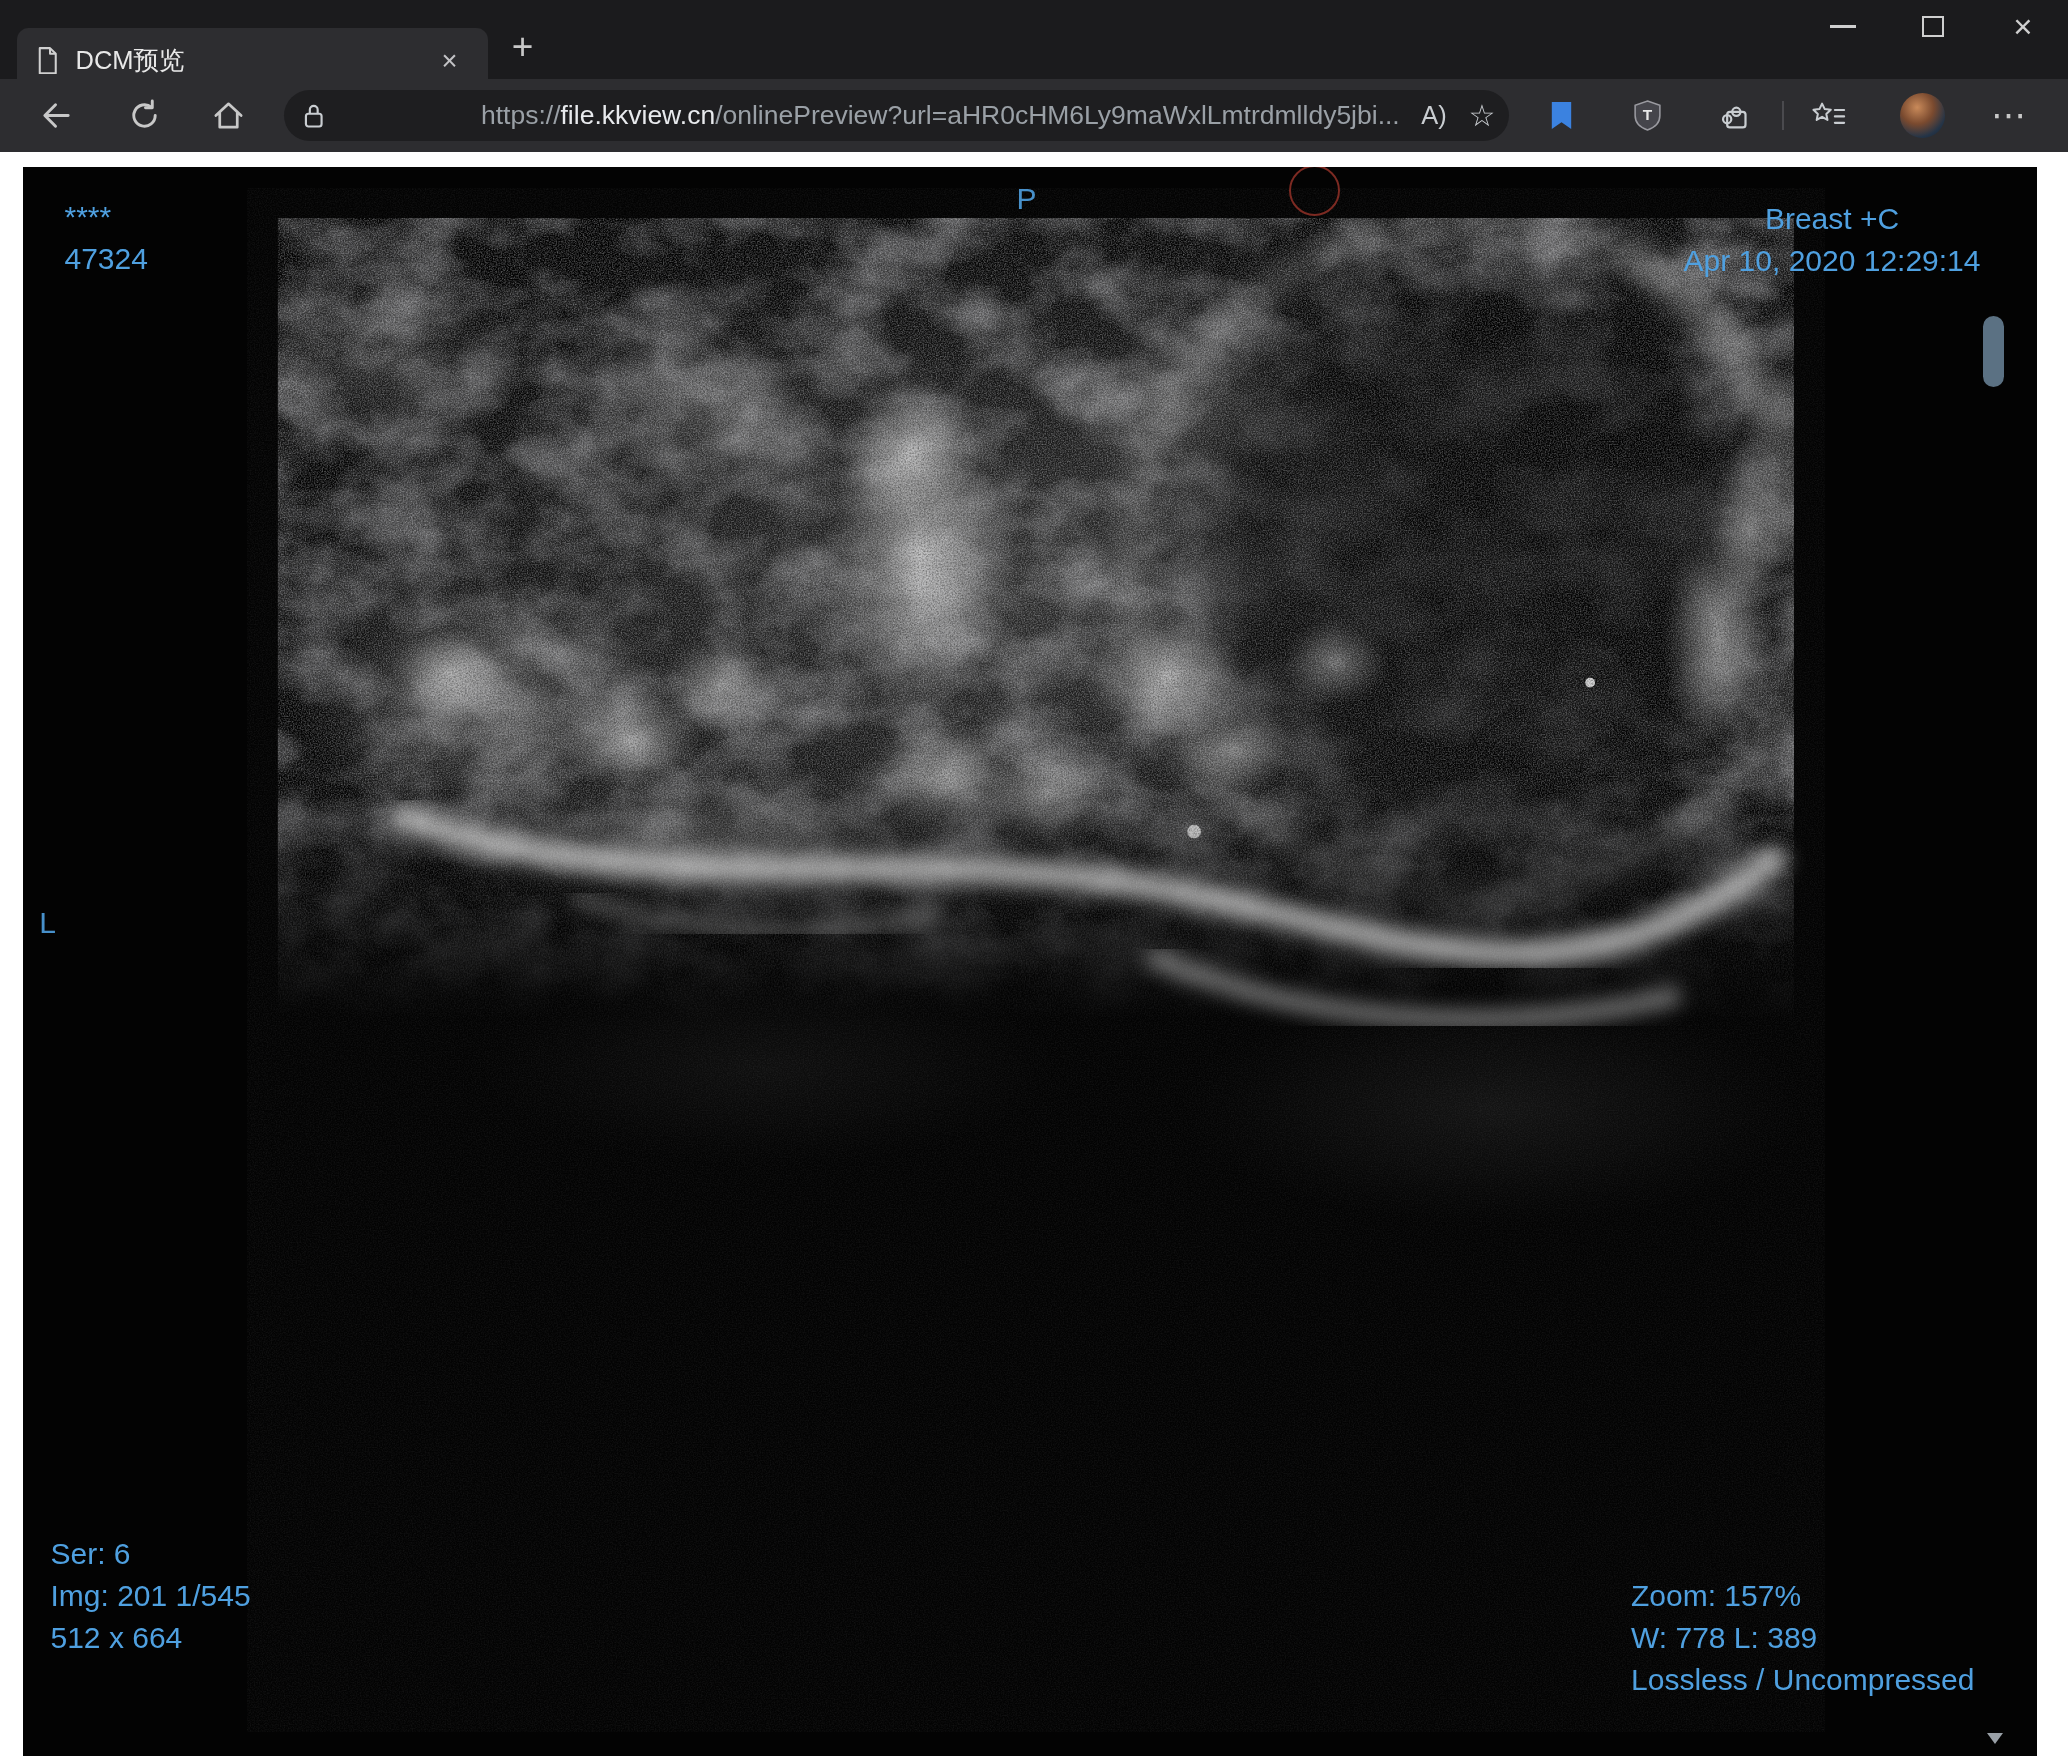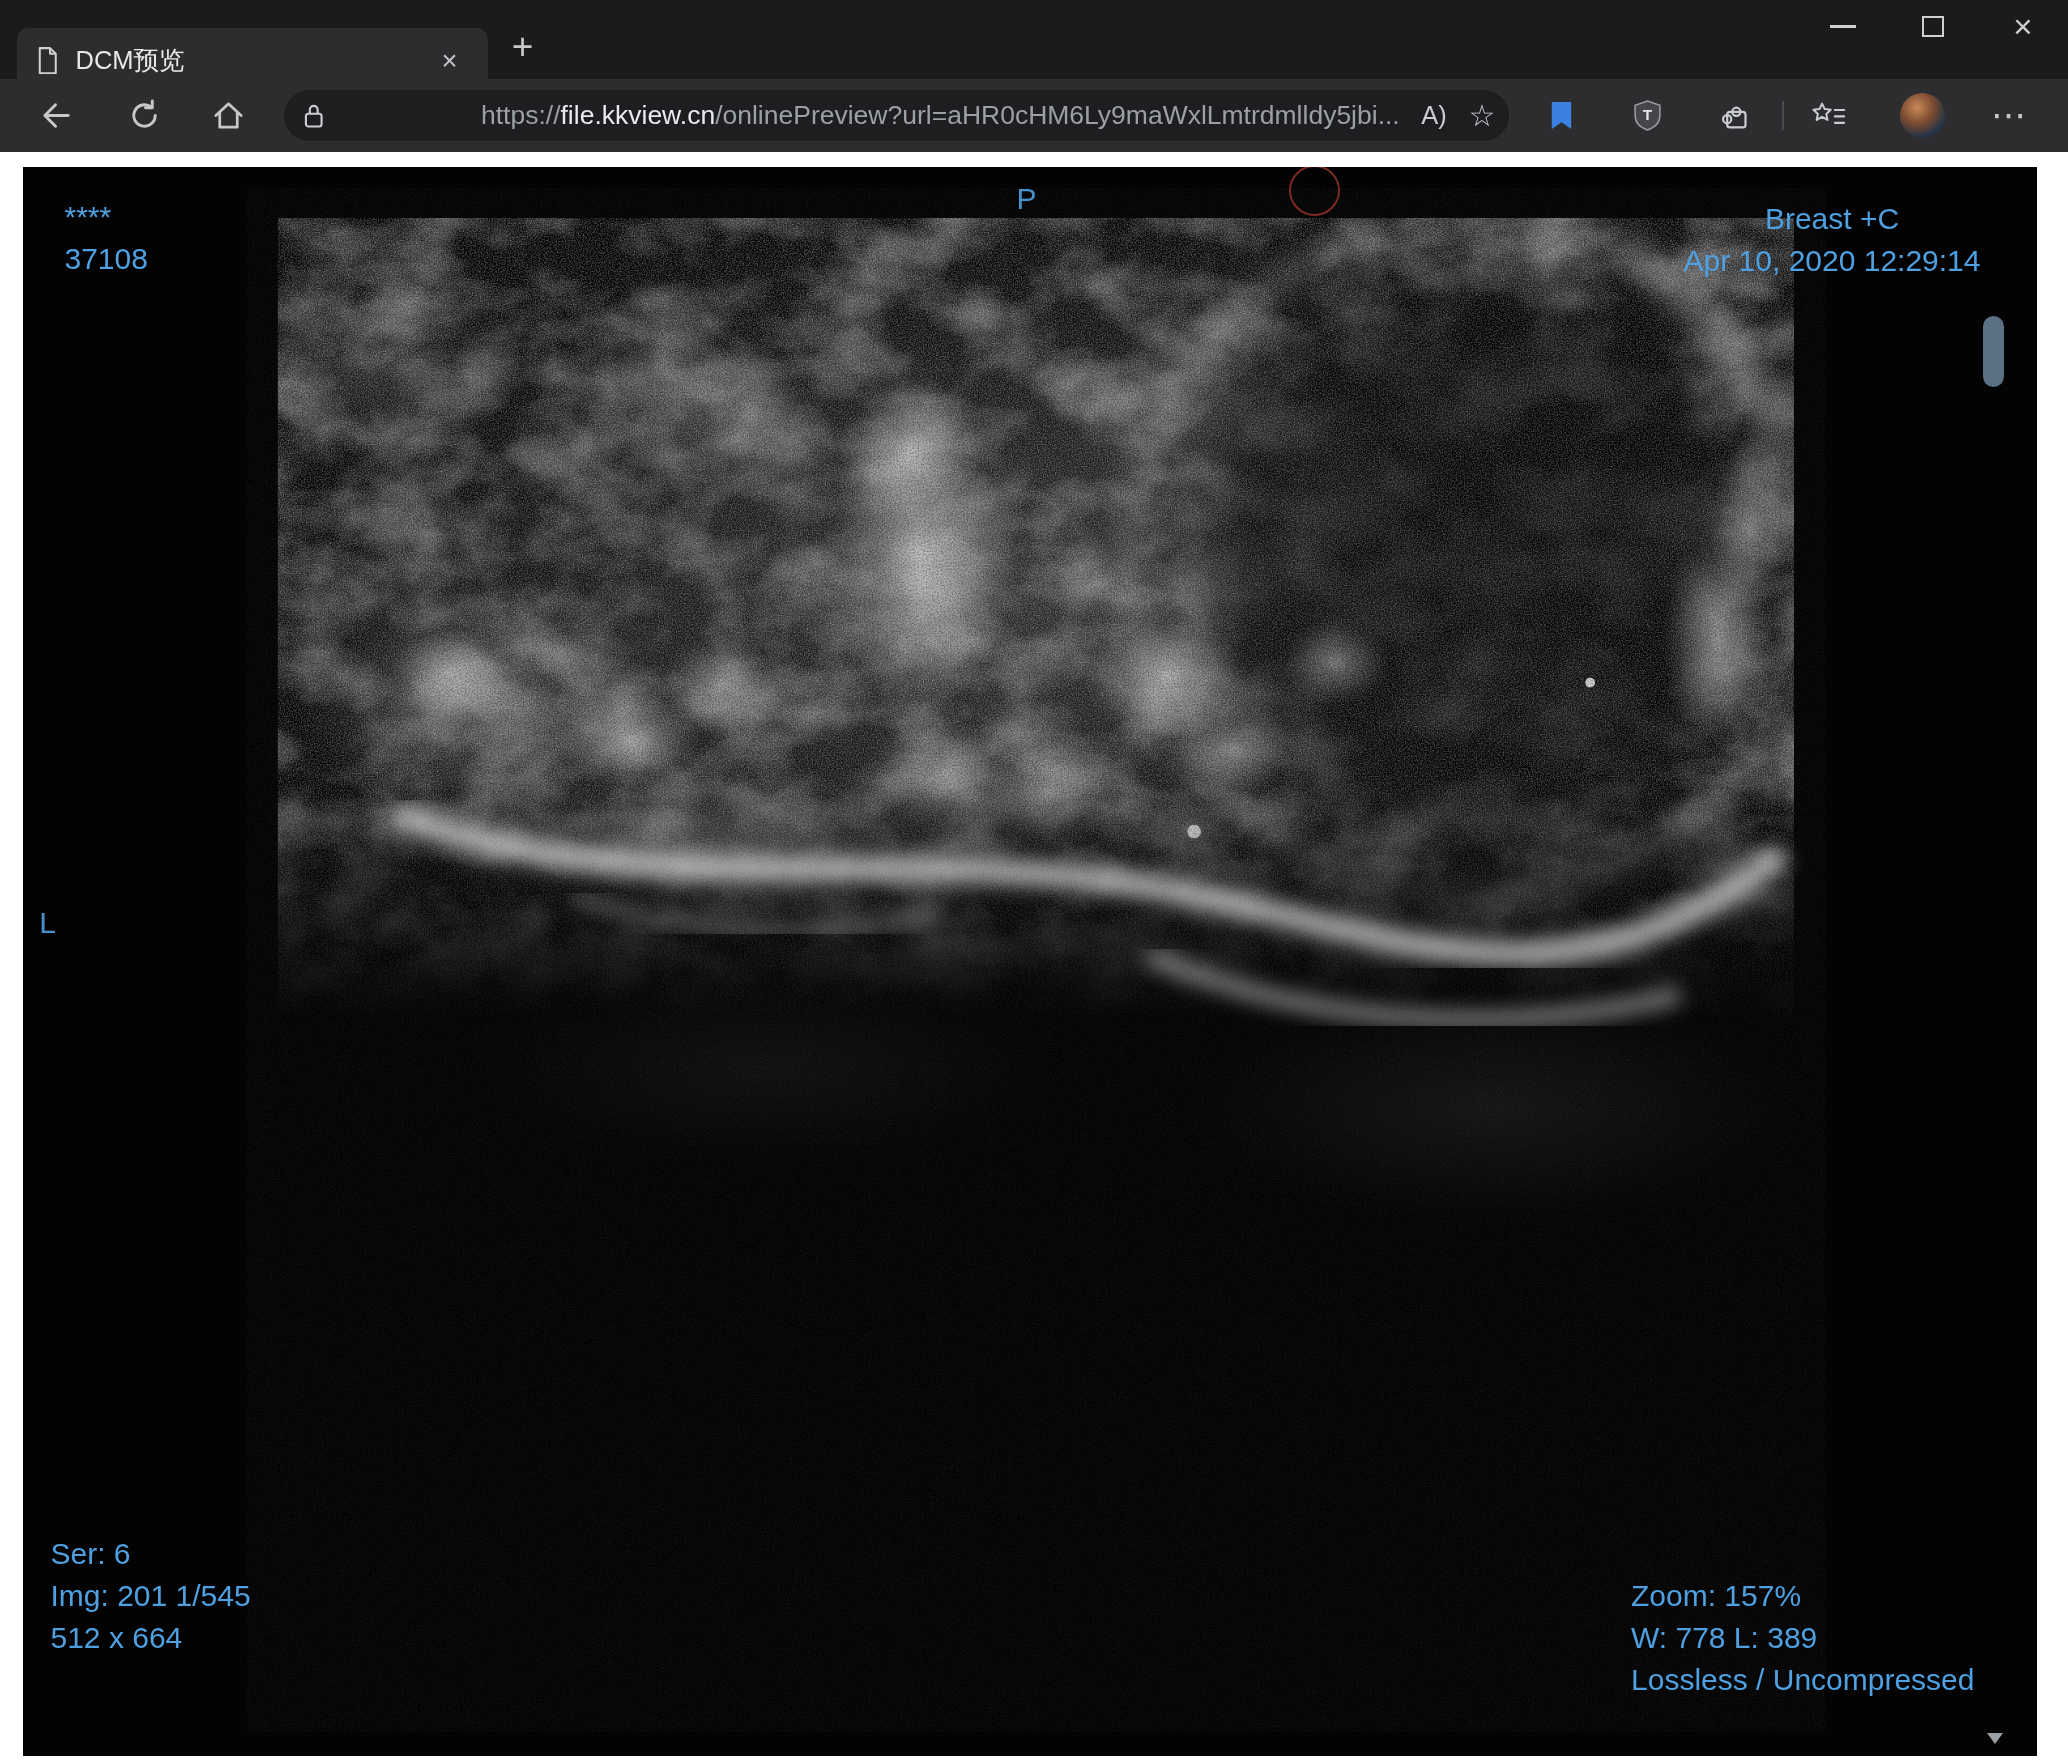--- a/index.html
+++ b/index.html
@@ -249,21 +249,21 @@
         <path d="M 380 660 C 600 745 860 700 1080 725 C 1255 742 1355 795 1505 802 C 1625 805 1705 770 1795 700" fill="none" stroke="#dddddd" stroke-width="26" opacity="0.70" filter="url(#fBlur10)"></path>
         <path d="M 1150 805 C 1310 875 1510 888 1690 845" fill="none" stroke="#cccccc" stroke-width="18" opacity="0.55" filter="url(#fBlur10)"></path>
         <path d="M 560 745 C 705 792 825 782 935 762" fill="none" stroke="#bbbbbb" stroke-width="14" opacity="0.40" filter="url(#fBlur10)"></path>
 
         <ellipse cx="1500" cy="960" rx="320" ry="120" fill="url(#gBlob)" opacity="0.07"></ellipse>
         <ellipse cx="760" cy="920" rx="300" ry="100" fill="url(#gBlob)" opacity="0.05"></ellipse>
       </svg>
 
       <div class="ov tl">
         <div>****</div>
-        <div>37108</div>
+        <div>47324</div>
       </div>
       <div class="ov tr">
         <div>Breast +C</div>
         <div>Apr 10, 2020 12:29:14</div>
       </div>
       <div class="ov op">P</div>
       <div class="ov ol">L</div>
       <div class="ov bl">
         <div>Ser: 6</div>
         <div>Img: 201 1/545</div>

